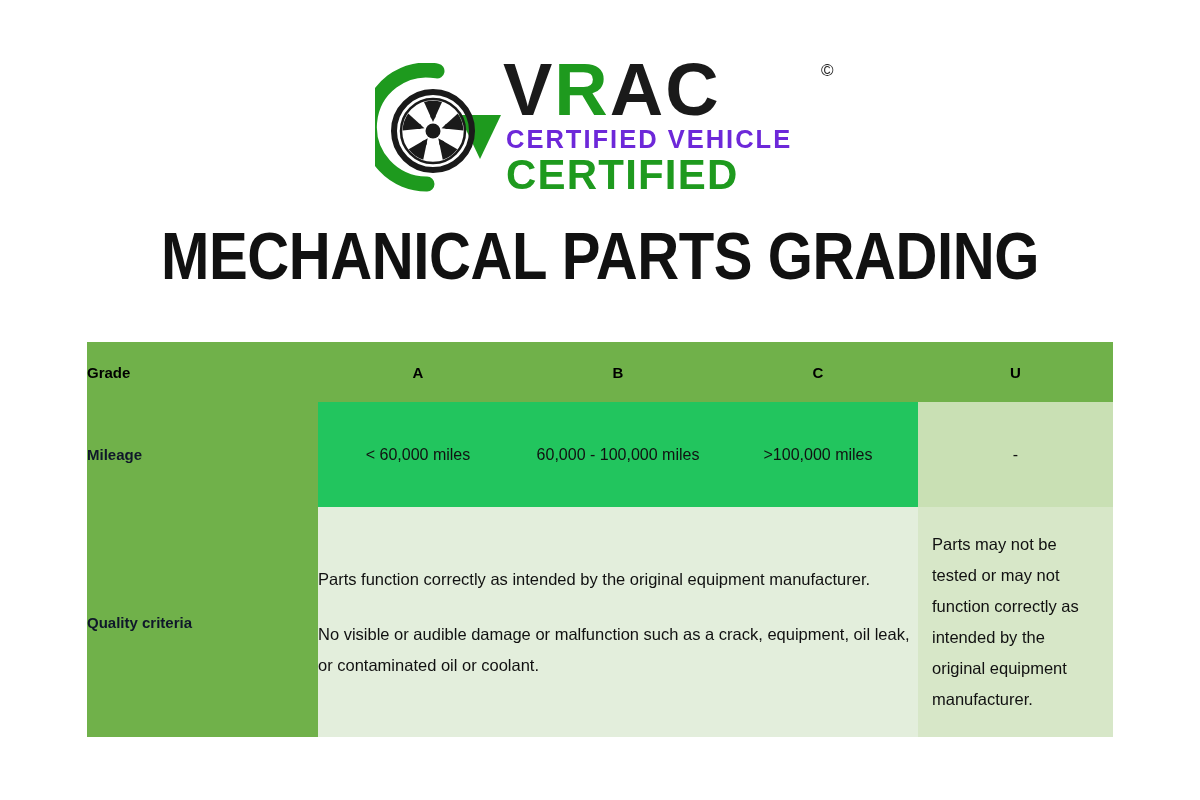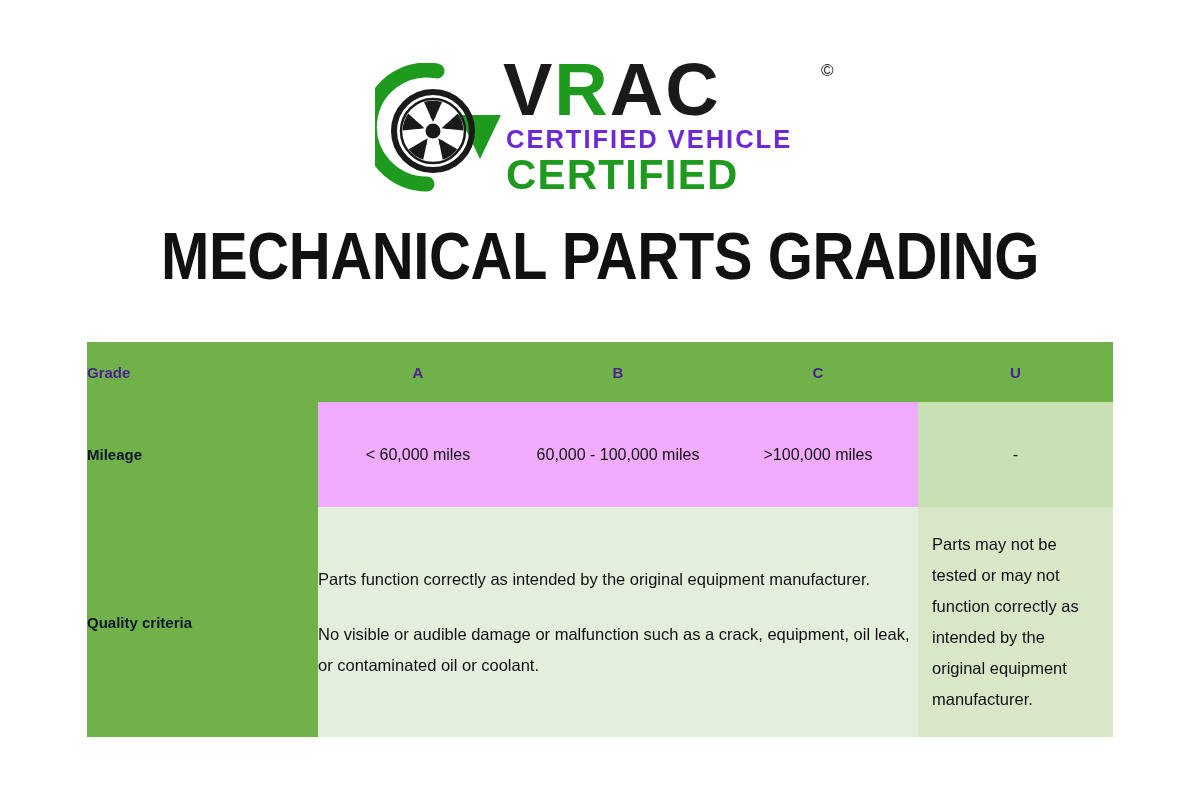--- a/index.html
+++ b/index.html
@@ -122,21 +122,21 @@
 
   .grading-table td {
     vertical-align: middle;
     padding: 0;
     border: 0;
   }
 
   
   .hdr-cell {
     background: #70b14a;
-    color: #4c1d95;
+    color: #000000;
     font-weight: bold;
     font-size: 15px;
     height: 60px;
     font-family: "Liberation Sans", sans-serif;
   }
   .hdr-label {
     text-align: left;
     padding-left: 11px;
   }
   .hdr-grade {
@@ -150,21 +150,21 @@
     font-weight: bold;
     font-size: 15px;
     text-align: left;
     padding-left: 11px;
     border-top: 3px solid #ffffff;
     font-family: "Liberation Sans", sans-serif;
   }
 
   
   .mileage-cell {
-    background: #f0abfc;
+    background: #22c55e;
     color: #111111;
     font-size: 16px;
     line-height: 25px;
     text-align: center;
     height: 105px;
     border-top: 3px solid #ffffff;
     border-left: 3px solid #ffffff;
     padding: 0 8px;
     font-family: "Liberation Sans", sans-serif;
   }

